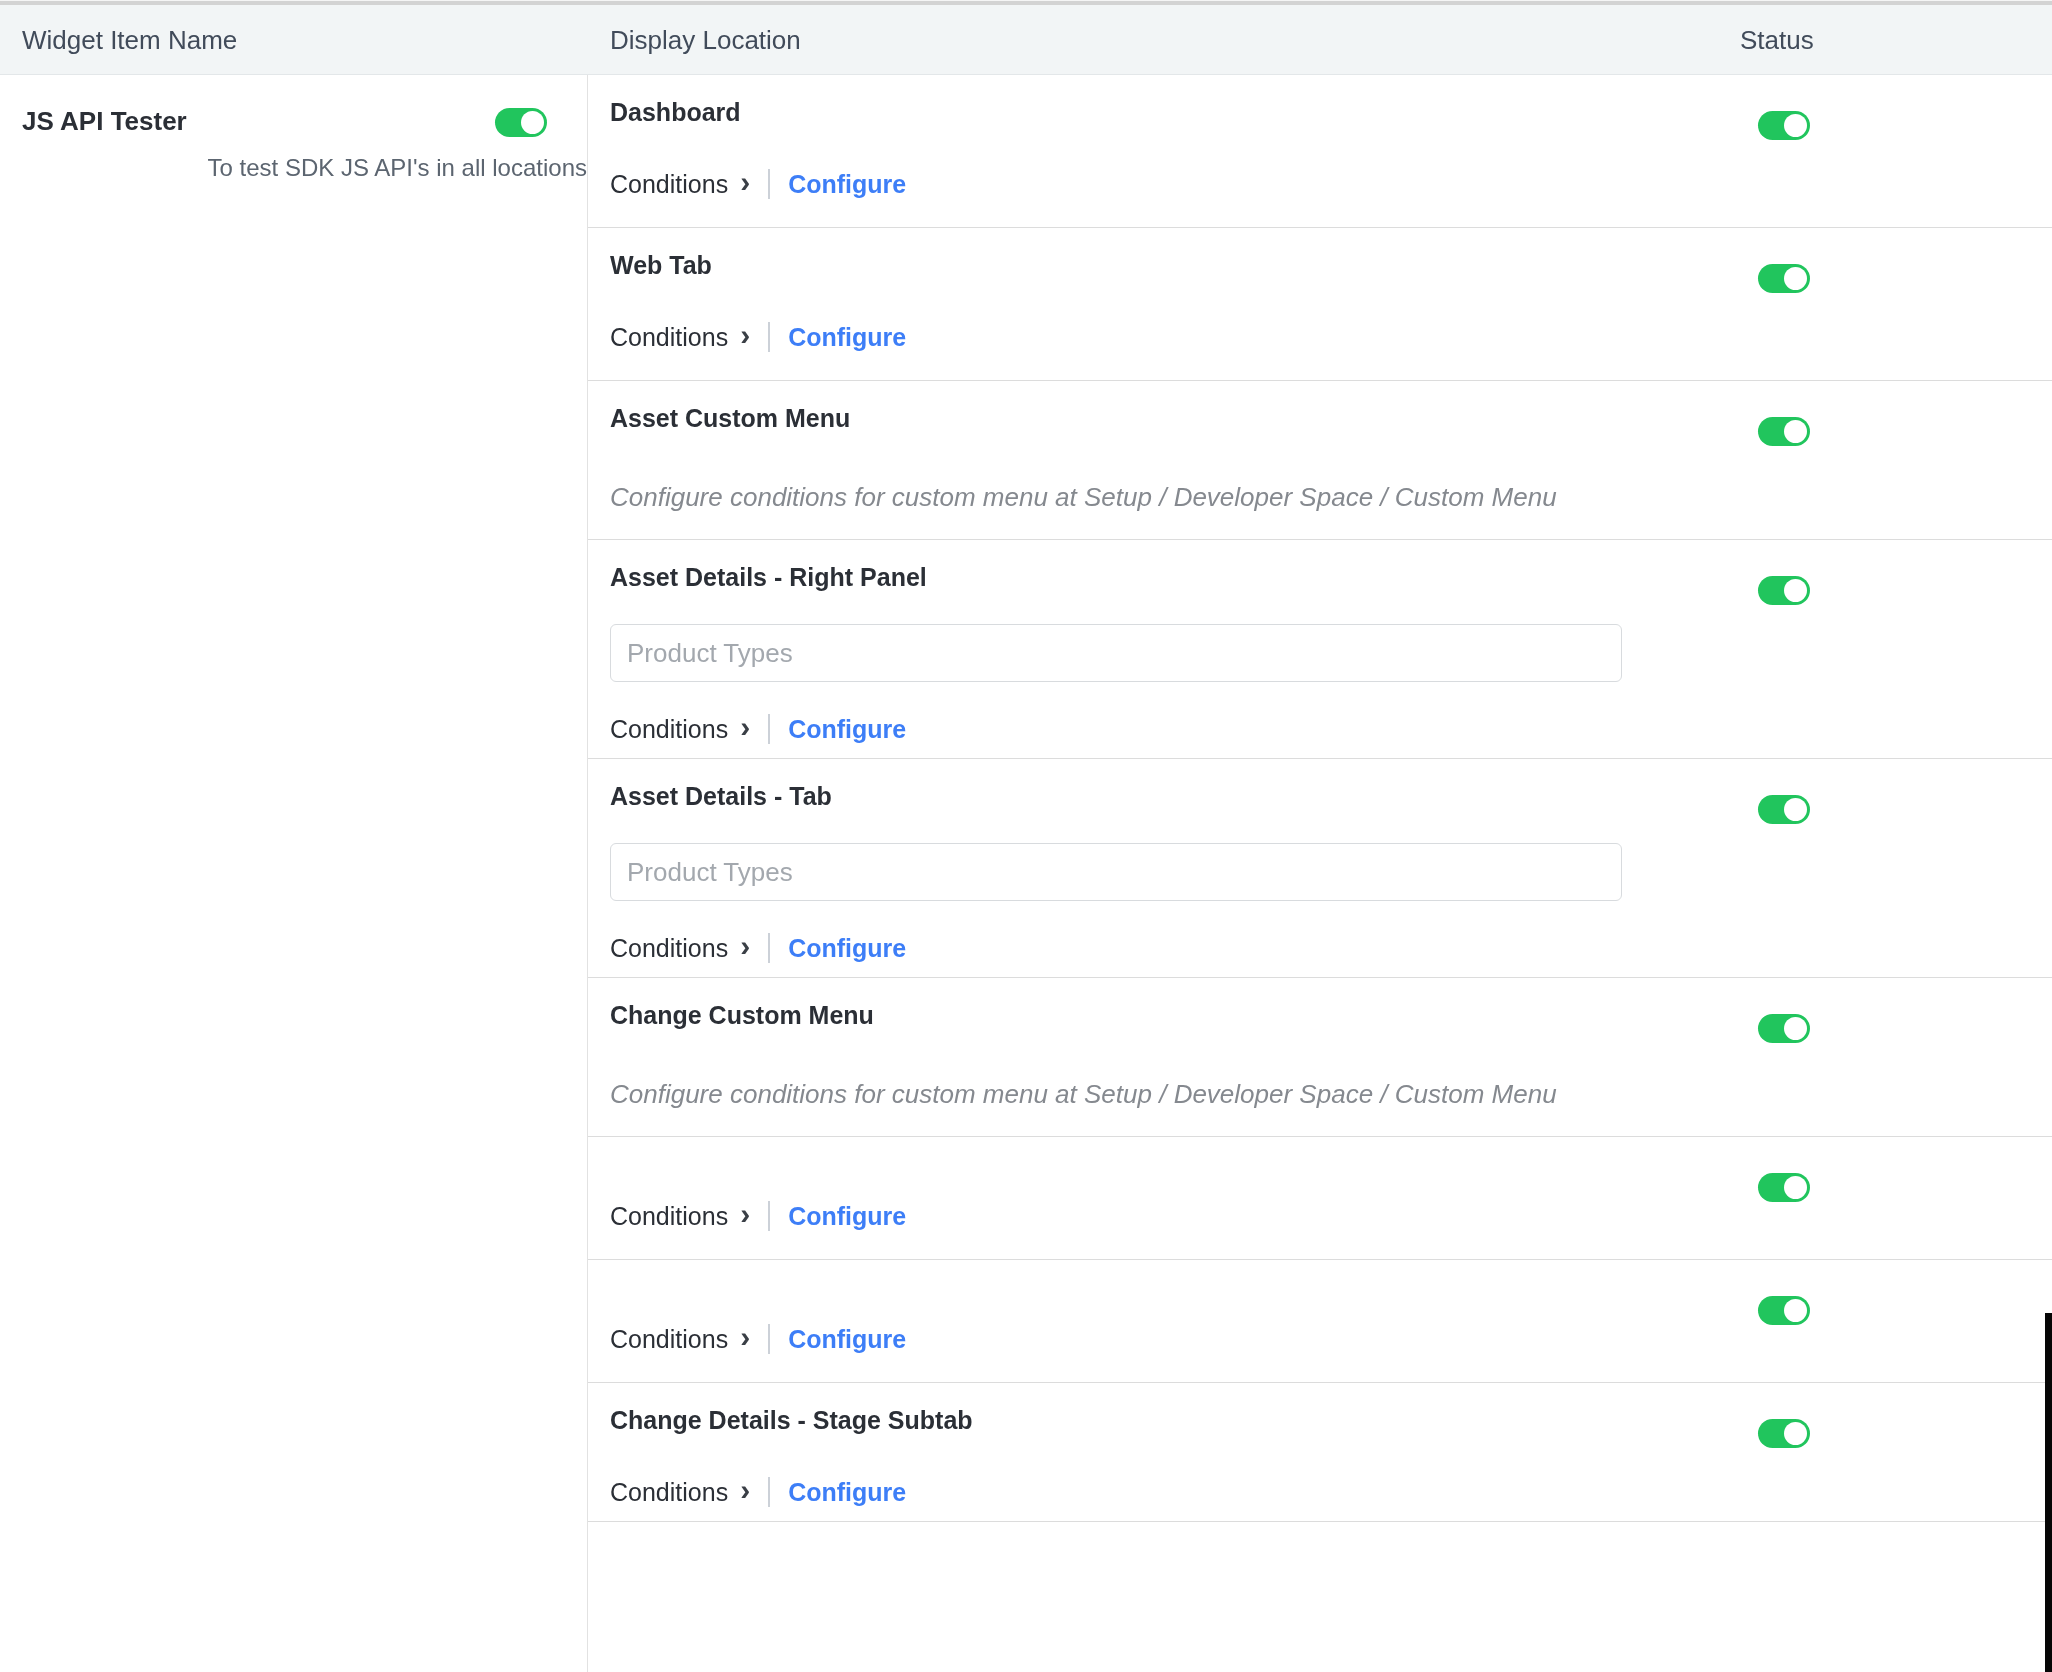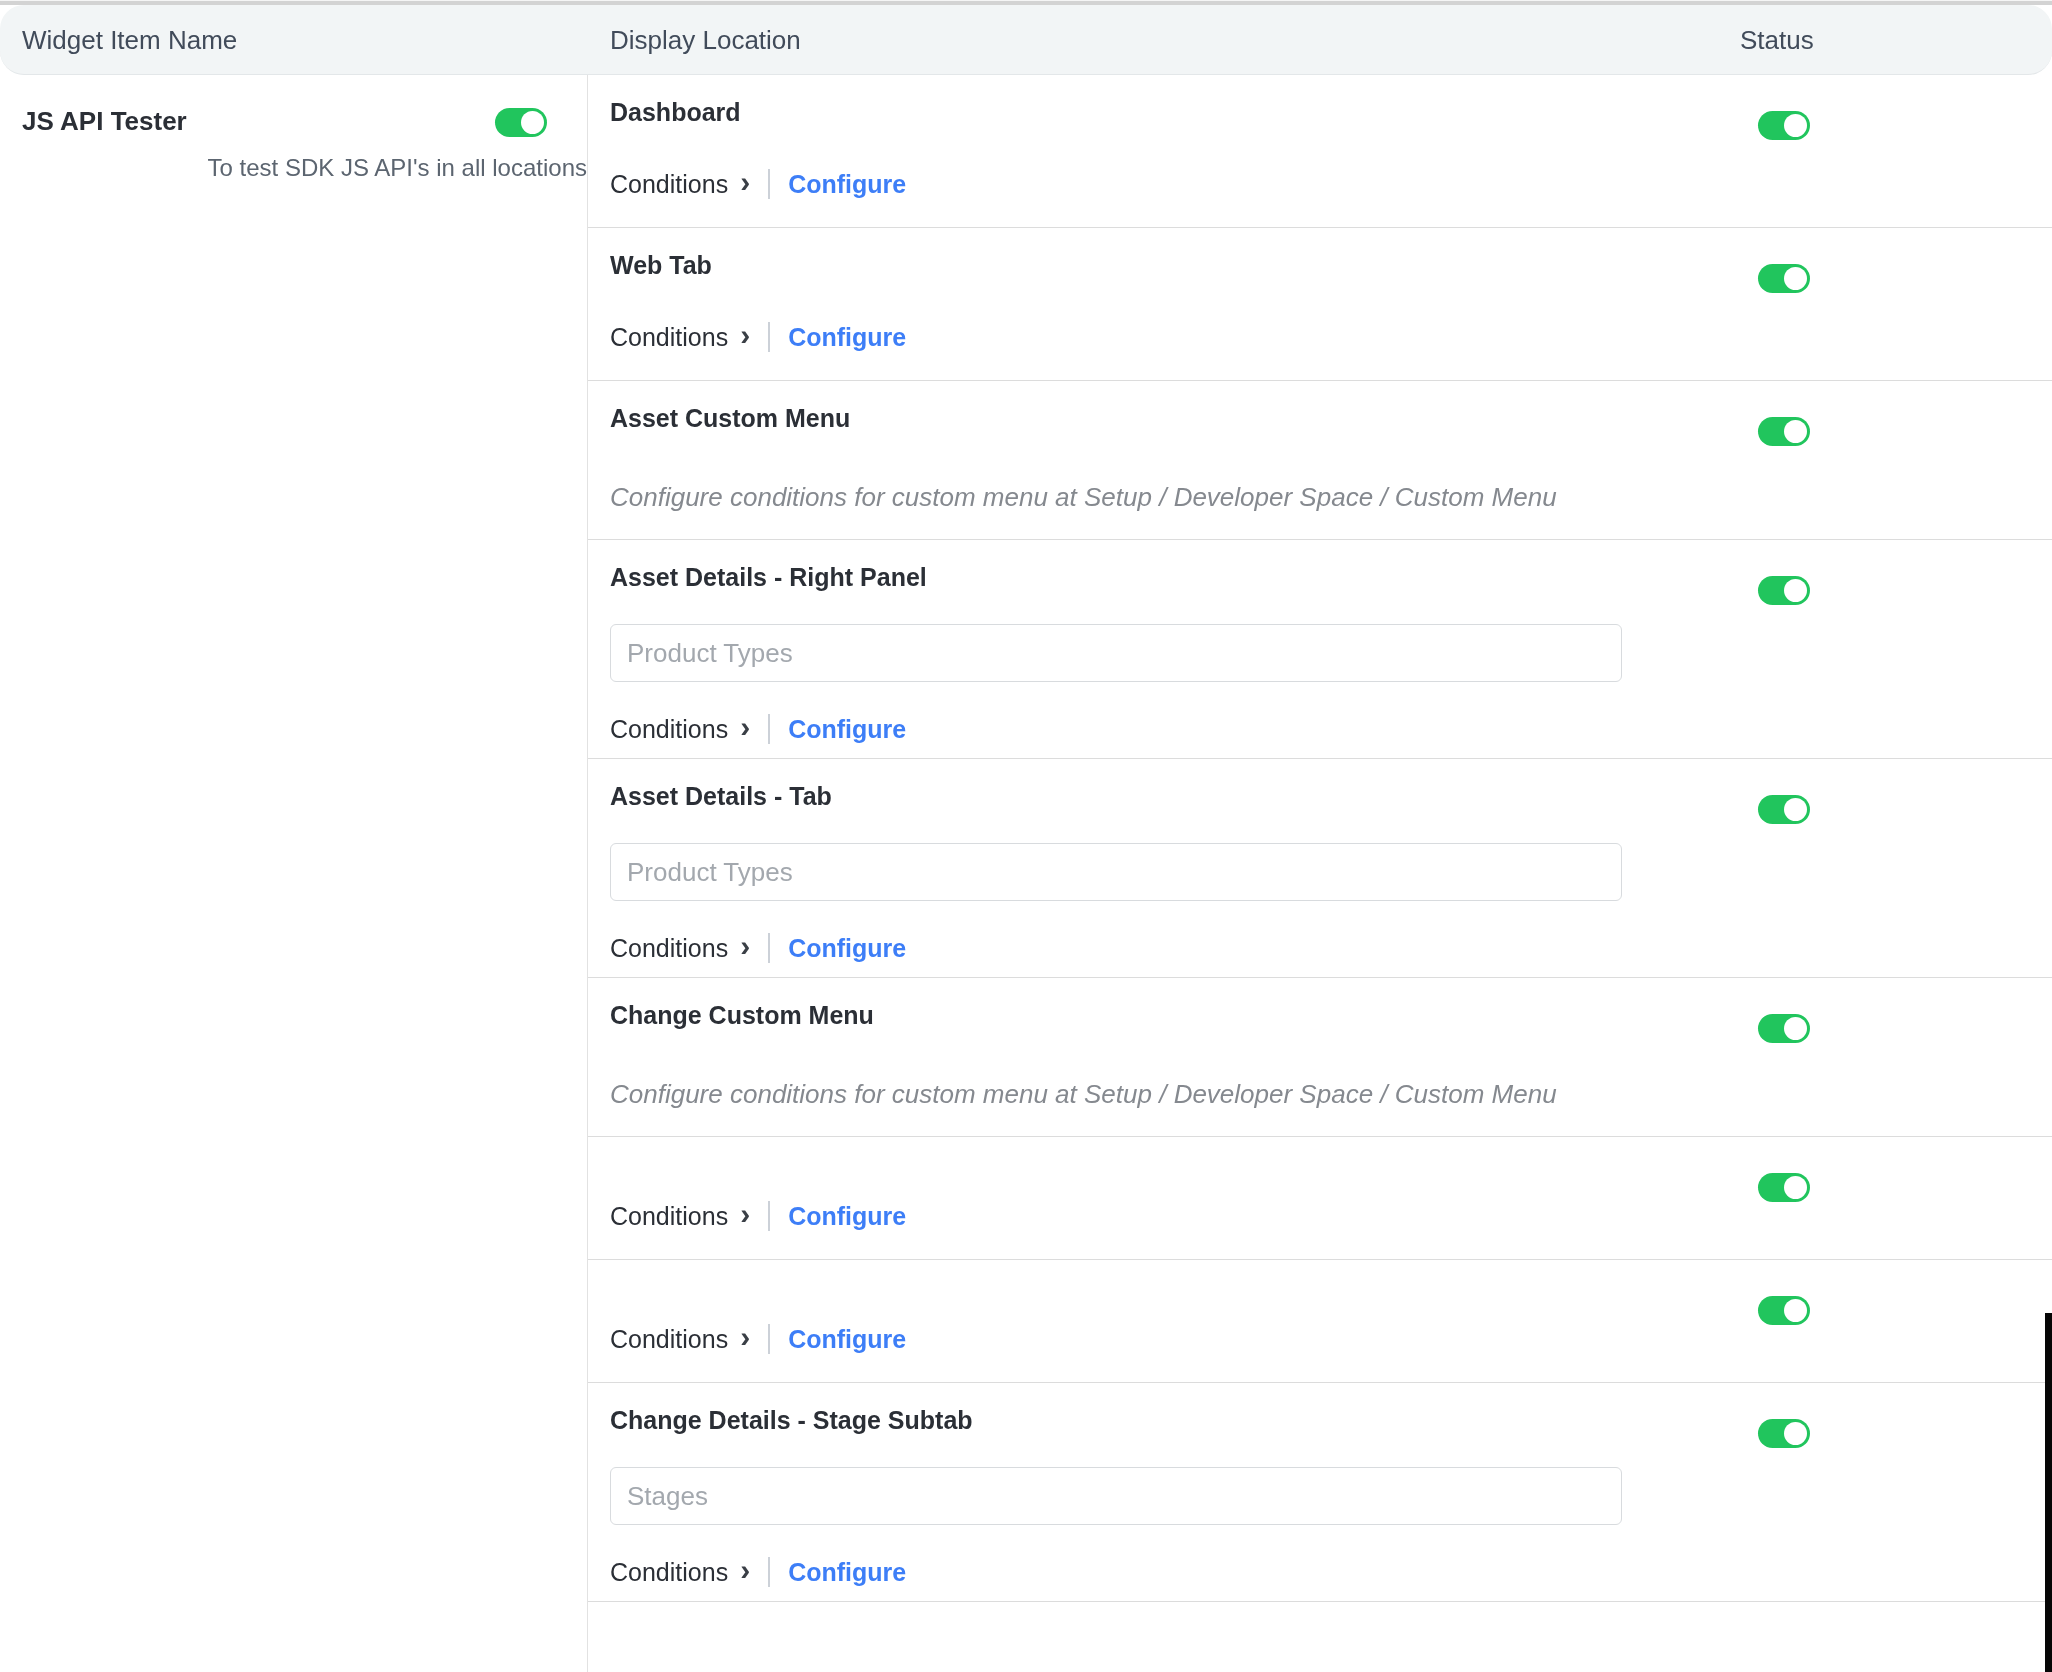--- a/index.html
+++ b/index.html
@@ -13,21 +13,20 @@
   }
   .page { position: relative; width: 2052px; height: 1672px; background: #fff; }
 
   .top-strip { height: 5px; background: #d3d3d3; border-top: 1px solid #f5f5f5; }
 
   
   .table-header {
     position: relative; height: 70px;
     background: #f2f5f6;
     border-bottom: 1px solid #e3e7e9;
-    border-radius: 24px;
   }
   .th {
     position: absolute; top: 0; height: 70px; line-height: 70px;
     font-size: 26px; font-weight: 400; color: #414b5a;
     white-space: nowrap;
   }
   .th-name { left: 22px; }
   .th-location { left: 610px; }
   .th-status { left: 1740px; }
 
@@ -220,21 +219,20 @@
           <span class="vbar"></span>
           <a class="configure">Configure</a>
         </div>
         <div class="toggle">
           <span class="knob"></span>
         </div>
       </section>
 
       <section class="loc-row with-input">
         <div class="loc-title">Change Details - Stage Subtab</div>
-        <input class="type-input" type="text" placeholder="Stages" style="">
         <div class="cond-line">
           <span class="cond-label">Conditions</span>
           <span class="chevron">›</span>
           <span class="vbar"></span>
           <a class="configure">Configure</a>
         </div>
         <div class="toggle">
           <span class="knob"></span>
         </div>
       </section>

